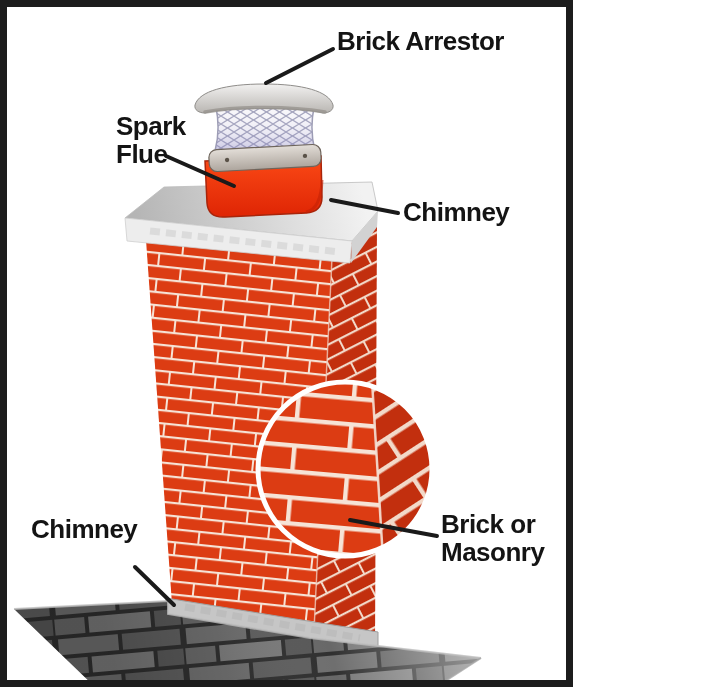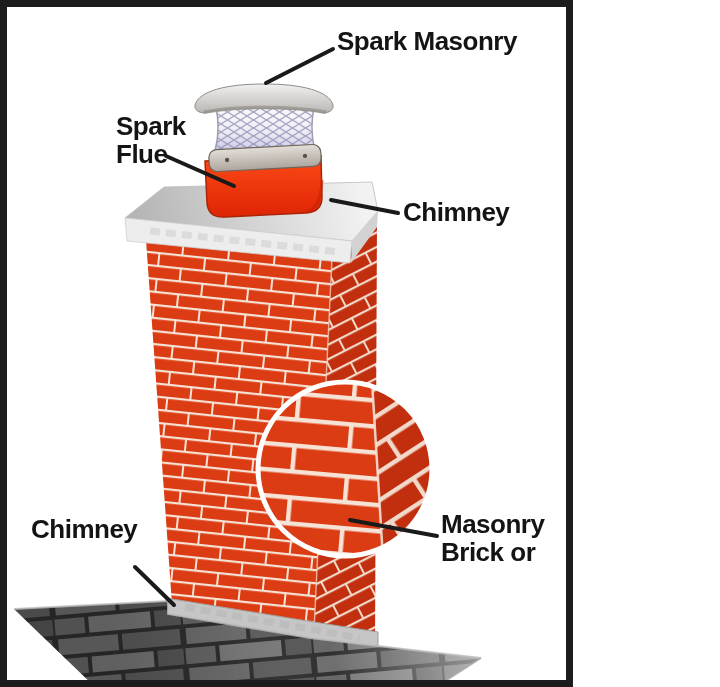--- a/index.html
+++ b/index.html
@@ -150,30 +150,30 @@
   <circle cx="345" cy="469" r="87" fill="none" stroke="#ffffff" stroke-width="5"></circle>
 
   <line class="s-lead" x1="333" y1="49" x2="266" y2="83" stroke-width="4" stroke-linecap="round"></line>
   <line class="s-lead" x1="166" y1="156" x2="234" y2="186" stroke-width="4" stroke-linecap="round"></line>
   <line class="s-lead" x1="398" y1="213" x2="331" y2="200" stroke-width="4" stroke-linecap="round"></line>
   <line class="s-lead" x1="437" y1="536" x2="350" y2="520" stroke-width="4" stroke-linecap="round"></line>
   <line class="s-lead" x1="135" y1="567" x2="174" y2="605" stroke-width="4" stroke-linecap="round"></line>
 </svg>
 
 <div class="lbl" style="left:337px;top:27px">
-  <span>Spark Masonry</span>
+  <span>Brick Arrestor</span>
 </div>
 <div class="lbl" style="left:116px;top:112px">
   <span>Spark</span>
   <span>Flue</span>
 </div>
 <div class="lbl" style="left:403px;top:198px">
   <span>Chimney</span>
 </div>
 <div class="lbl" style="left:441px;top:510px">
+  <span>Brick or</span>
   <span>Masonry</span>
-  <span>Brick or</span>
 </div>
 <div class="lbl" style="left:31px;top:515px">
   <span>Chimney</span>
 </div>
 
 <div class="frame-border"></div>
 
 </body></html>

